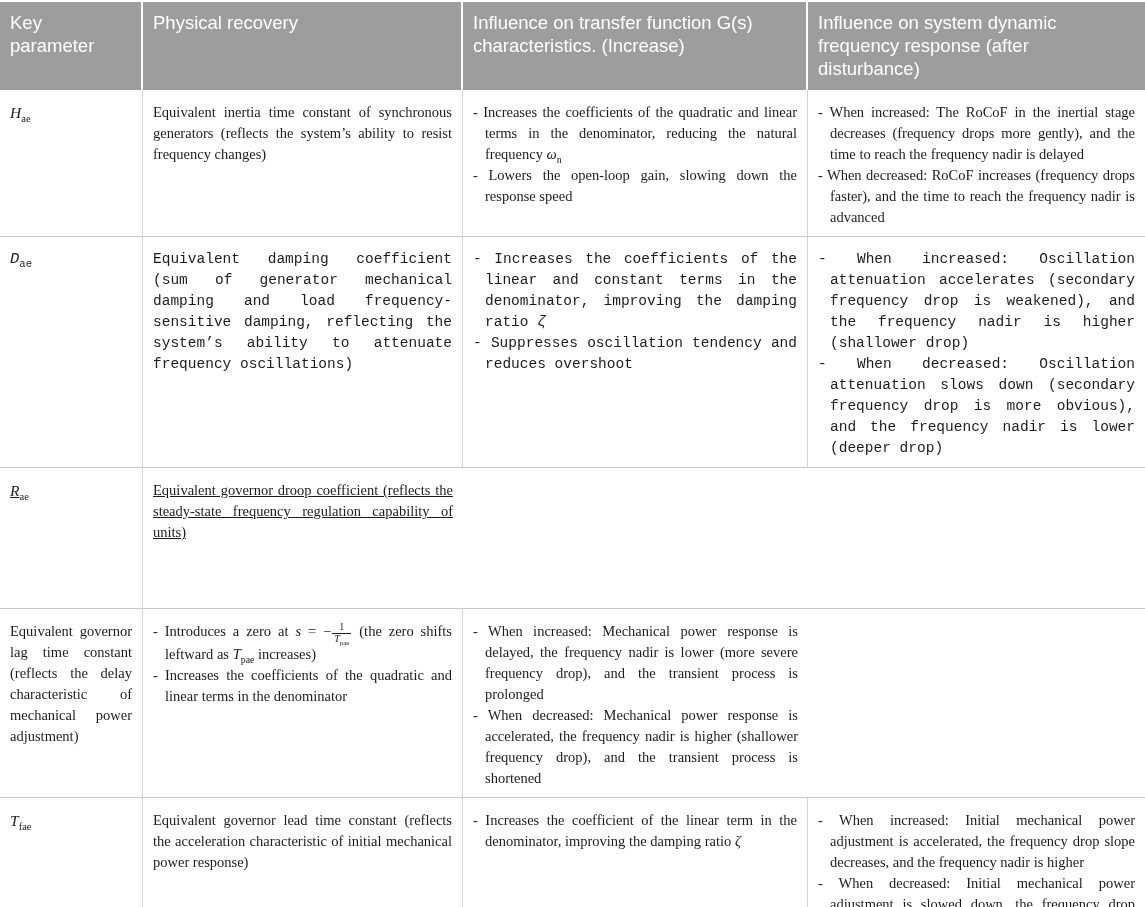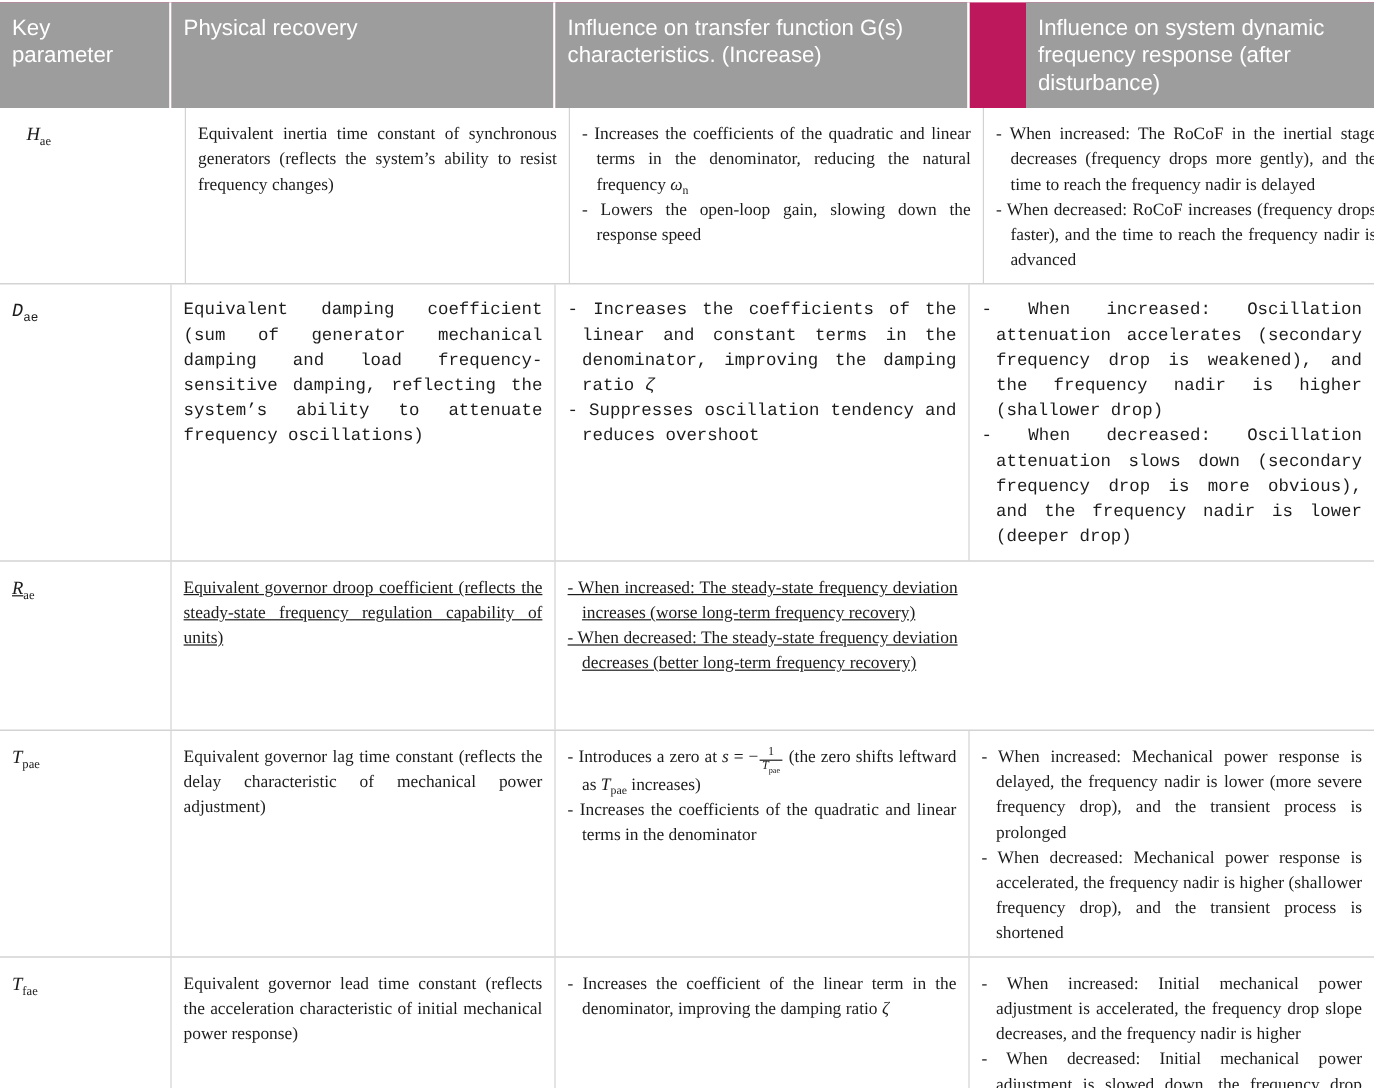--- a/index.html
+++ b/index.html
@@ -10,33 +10,33 @@
     width: 1145px;
   }
   .page { width: 1145px; padding-top: 2px; }
 
   .grid-row {
     display: grid;
     grid-template-columns: 143px 320px 345px 337px;
   }
 
   
-  .thead { background: #be185d; }
+  .thead { background: #f97316; }
   .th {
     background: var(--header-bg, #9d9d9d);
     color: var(--header-text, #ffffff);
     font-family: "Liberation Sans", sans-serif;
     font-size: 18.5px;
     line-height: 23px;
     font-weight: 400;
     padding: 9px 10px 8px 10px;
     min-height: 88px;
     border-right: 2px solid #ffffff;
   }
-  .th:last-child { border-right: none; margin-left: 47px; }
+  .th:last-child { border-right: none; }
 
   
   .tbody { border-bottom: 2px solid var(--header-bg, #9d9d9d); }
   .trow { border-bottom: 1px solid var(--row-line, #c9c9c9); }
   .trow:last-child { border-bottom: none; }
 
   .td {
     padding: 12px 10px 8px 10px;
     font-size: 14.5px;
     line-height: 21px;
@@ -60,21 +60,21 @@
     vertical-align: -0.55em;
     line-height: 1.05;
     font-size: 0.7em;
     text-indent: 0;
     margin: 0 1px;
   }
   .frac .num { display: block; padding: 0 2px; }
   .frac .den { display: block; border-top: 1px solid var(--body-text, #1c1c1c); padding: 0 2px; }
 
   
-  .r0 { min-height: 142px; padding-left: 12px; }
+  .r0 { min-height: 142px; }
   .r1 { min-height: 183px; font-family: Liberation Mono, monospace; }
   .r2 { min-height: 141px; text-decoration: underline; }
   .r3 { min-height: 183px; }
   .r4 { min-height: 166px; }
 </style>
 </head>
 <body>
 
 <div class="page">
   <div class="table">
@@ -116,30 +116,23 @@
           <div class="bullet">- When increased: Oscillation attenuation accelerates (secondary frequency drop is weakened), and the frequency nadir is higher (shallower drop)</div>
           <div class="bullet">- When decreased: Oscillation attenuation slows down (secondary frequency drop is more obvious), and the frequency nadir is lower (deeper drop)</div>
         </div>
       </div>
 
       <div class="trow grid-row r2">
         <div class="td param">
           <span><i>R</i><sub>ae</sub></span>
         </div>
         <div class="td meaning">Equivalent governor droop coefficient (reflects the steady-state frequency regulation capability of units)</div>
-        <div class="td response">
-          <div class="bullet">- When increased: The steady-state frequency deviation increases (worse long-term frequency recovery)</div>
-          <div class="bullet">- When decreased: The steady-state frequency deviation decreases (better long-term frequency recovery)</div>
-        </div>
       </div>
 
       <div class="trow grid-row r3">
-        <div class="td param">
-          <span><i>T</i><sub>pae</sub></span>
-        </div>
         <div class="td meaning">Equivalent governor lag time constant (reflects the delay characteristic of mechanical power adjustment)</div>
         <div class="td transfer">
           <div class="bullet">- Introduces a zero at <i>s</i> = −<span class="frac"><span class="num">1</span><span class="den"><i>T</i><sub>pae</sub></span></span> (the zero shifts leftward as <i>T</i><sub>pae</sub> increases)</div>
           <div class="bullet">- Increases the coefficients of the quadratic and linear terms in the denominator</div>
         </div>
         <div class="td response">
           <div class="bullet">- When increased: Mechanical power response is delayed, the frequency nadir is lower (more severe frequency drop), and the transient process is prolonged</div>
           <div class="bullet">- When decreased: Mechanical power response is accelerated, the frequency nadir is higher (shallower frequency drop), and the transient process is shortened</div>
         </div>
       </div>

